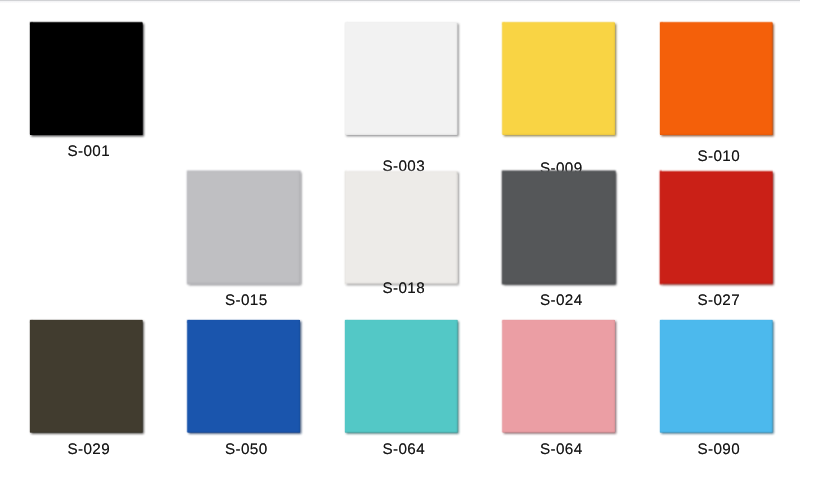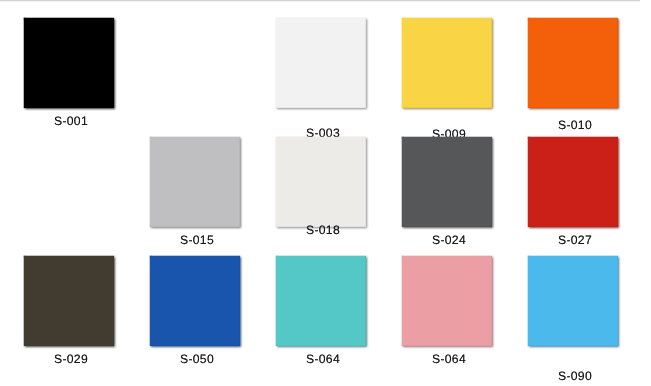--- a/index.html
+++ b/index.html
@@ -141,15 +141,15 @@
     <div class="swatch-label" style="top: 96px;">S-064</div>
   </div>
     <div class="swatch-cell" style="left: 402px; top: 256px; height: 116px;">
     <div class="swatch-shadow" style="--chip-color: #eb9ea4;"></div>
     <div class="swatch-chip" style="--chip-color: #eb9ea4; background: rgb(235, 158, 164);"></div>
     <div class="swatch-label" style="top: 96px;">S-064</div>
   </div>
     <div class="swatch-cell" style="left: 528px; top: 256px; height: 116px;">
     <div class="swatch-shadow" style="--chip-color: #4cb9ed;"></div>
     <div class="swatch-chip" style="--chip-color: #4cb9ed; background: rgb(76, 185, 237);"></div>
-    <div class="swatch-label" style="top: 96px; margin-top: 17px;">S-090</div>
+    <div class="swatch-label" style="top: 96px;">S-090</div>
   </div>
   </div>
 
 </body></html>

